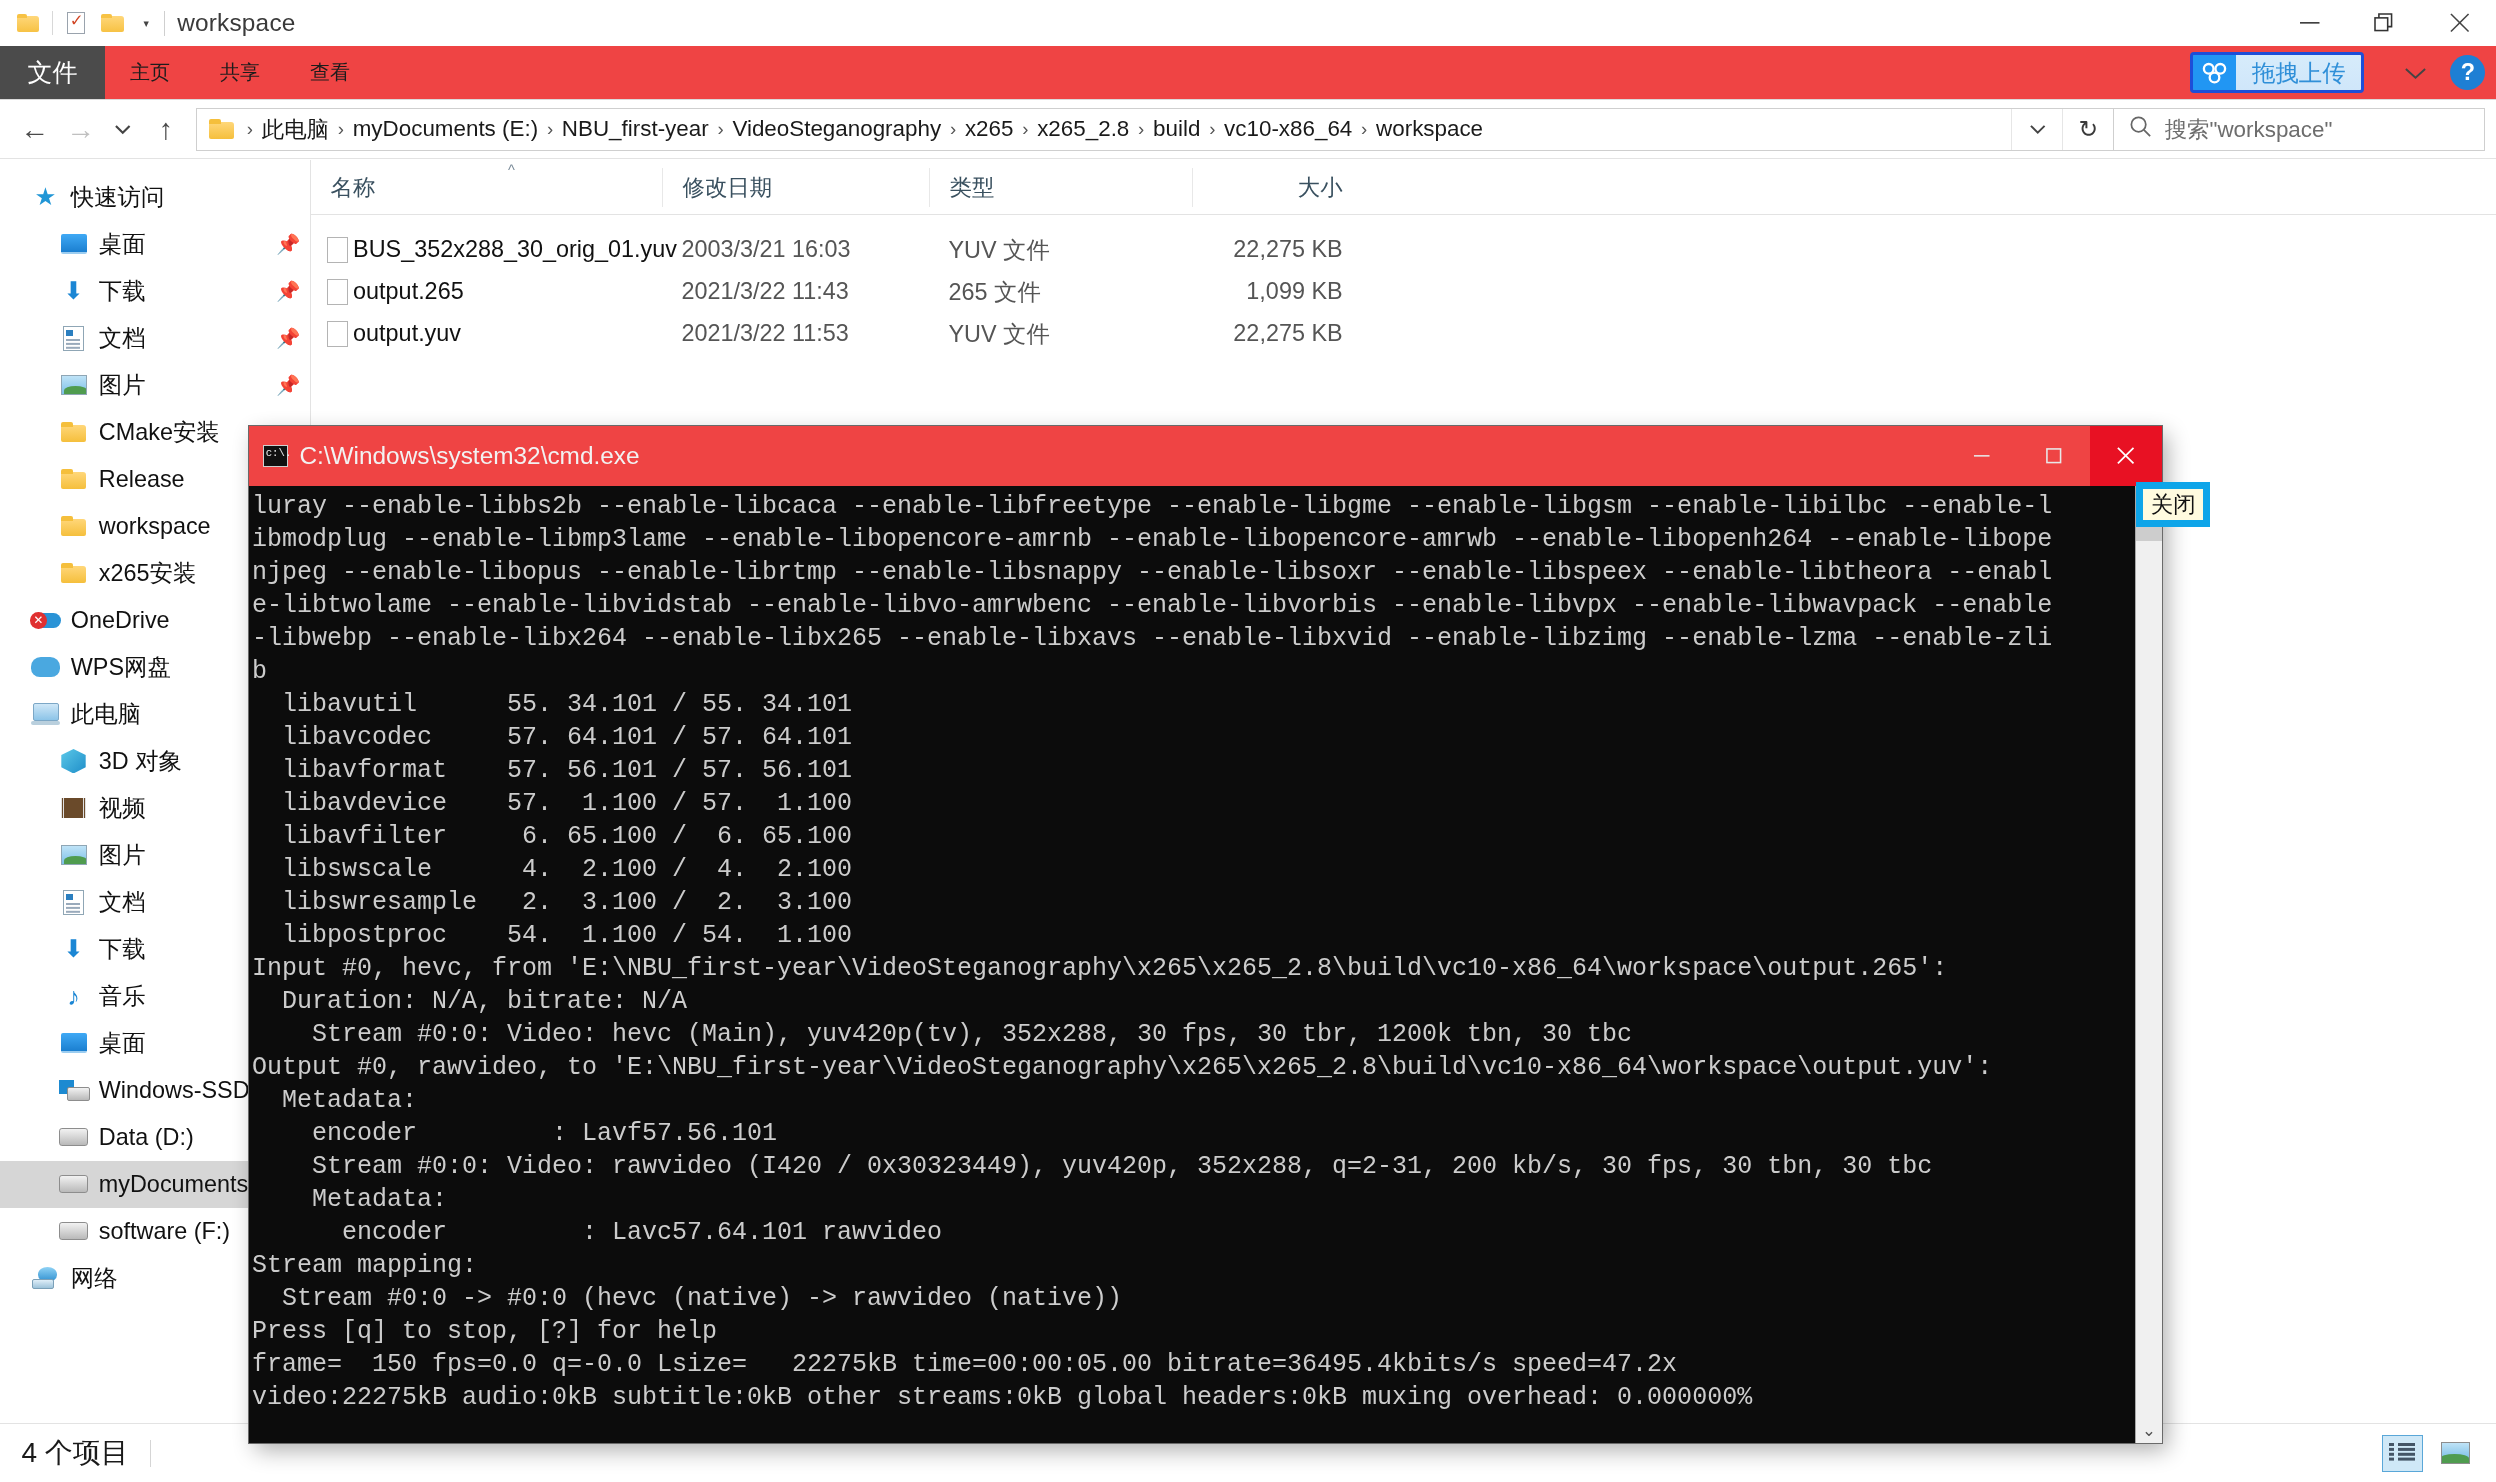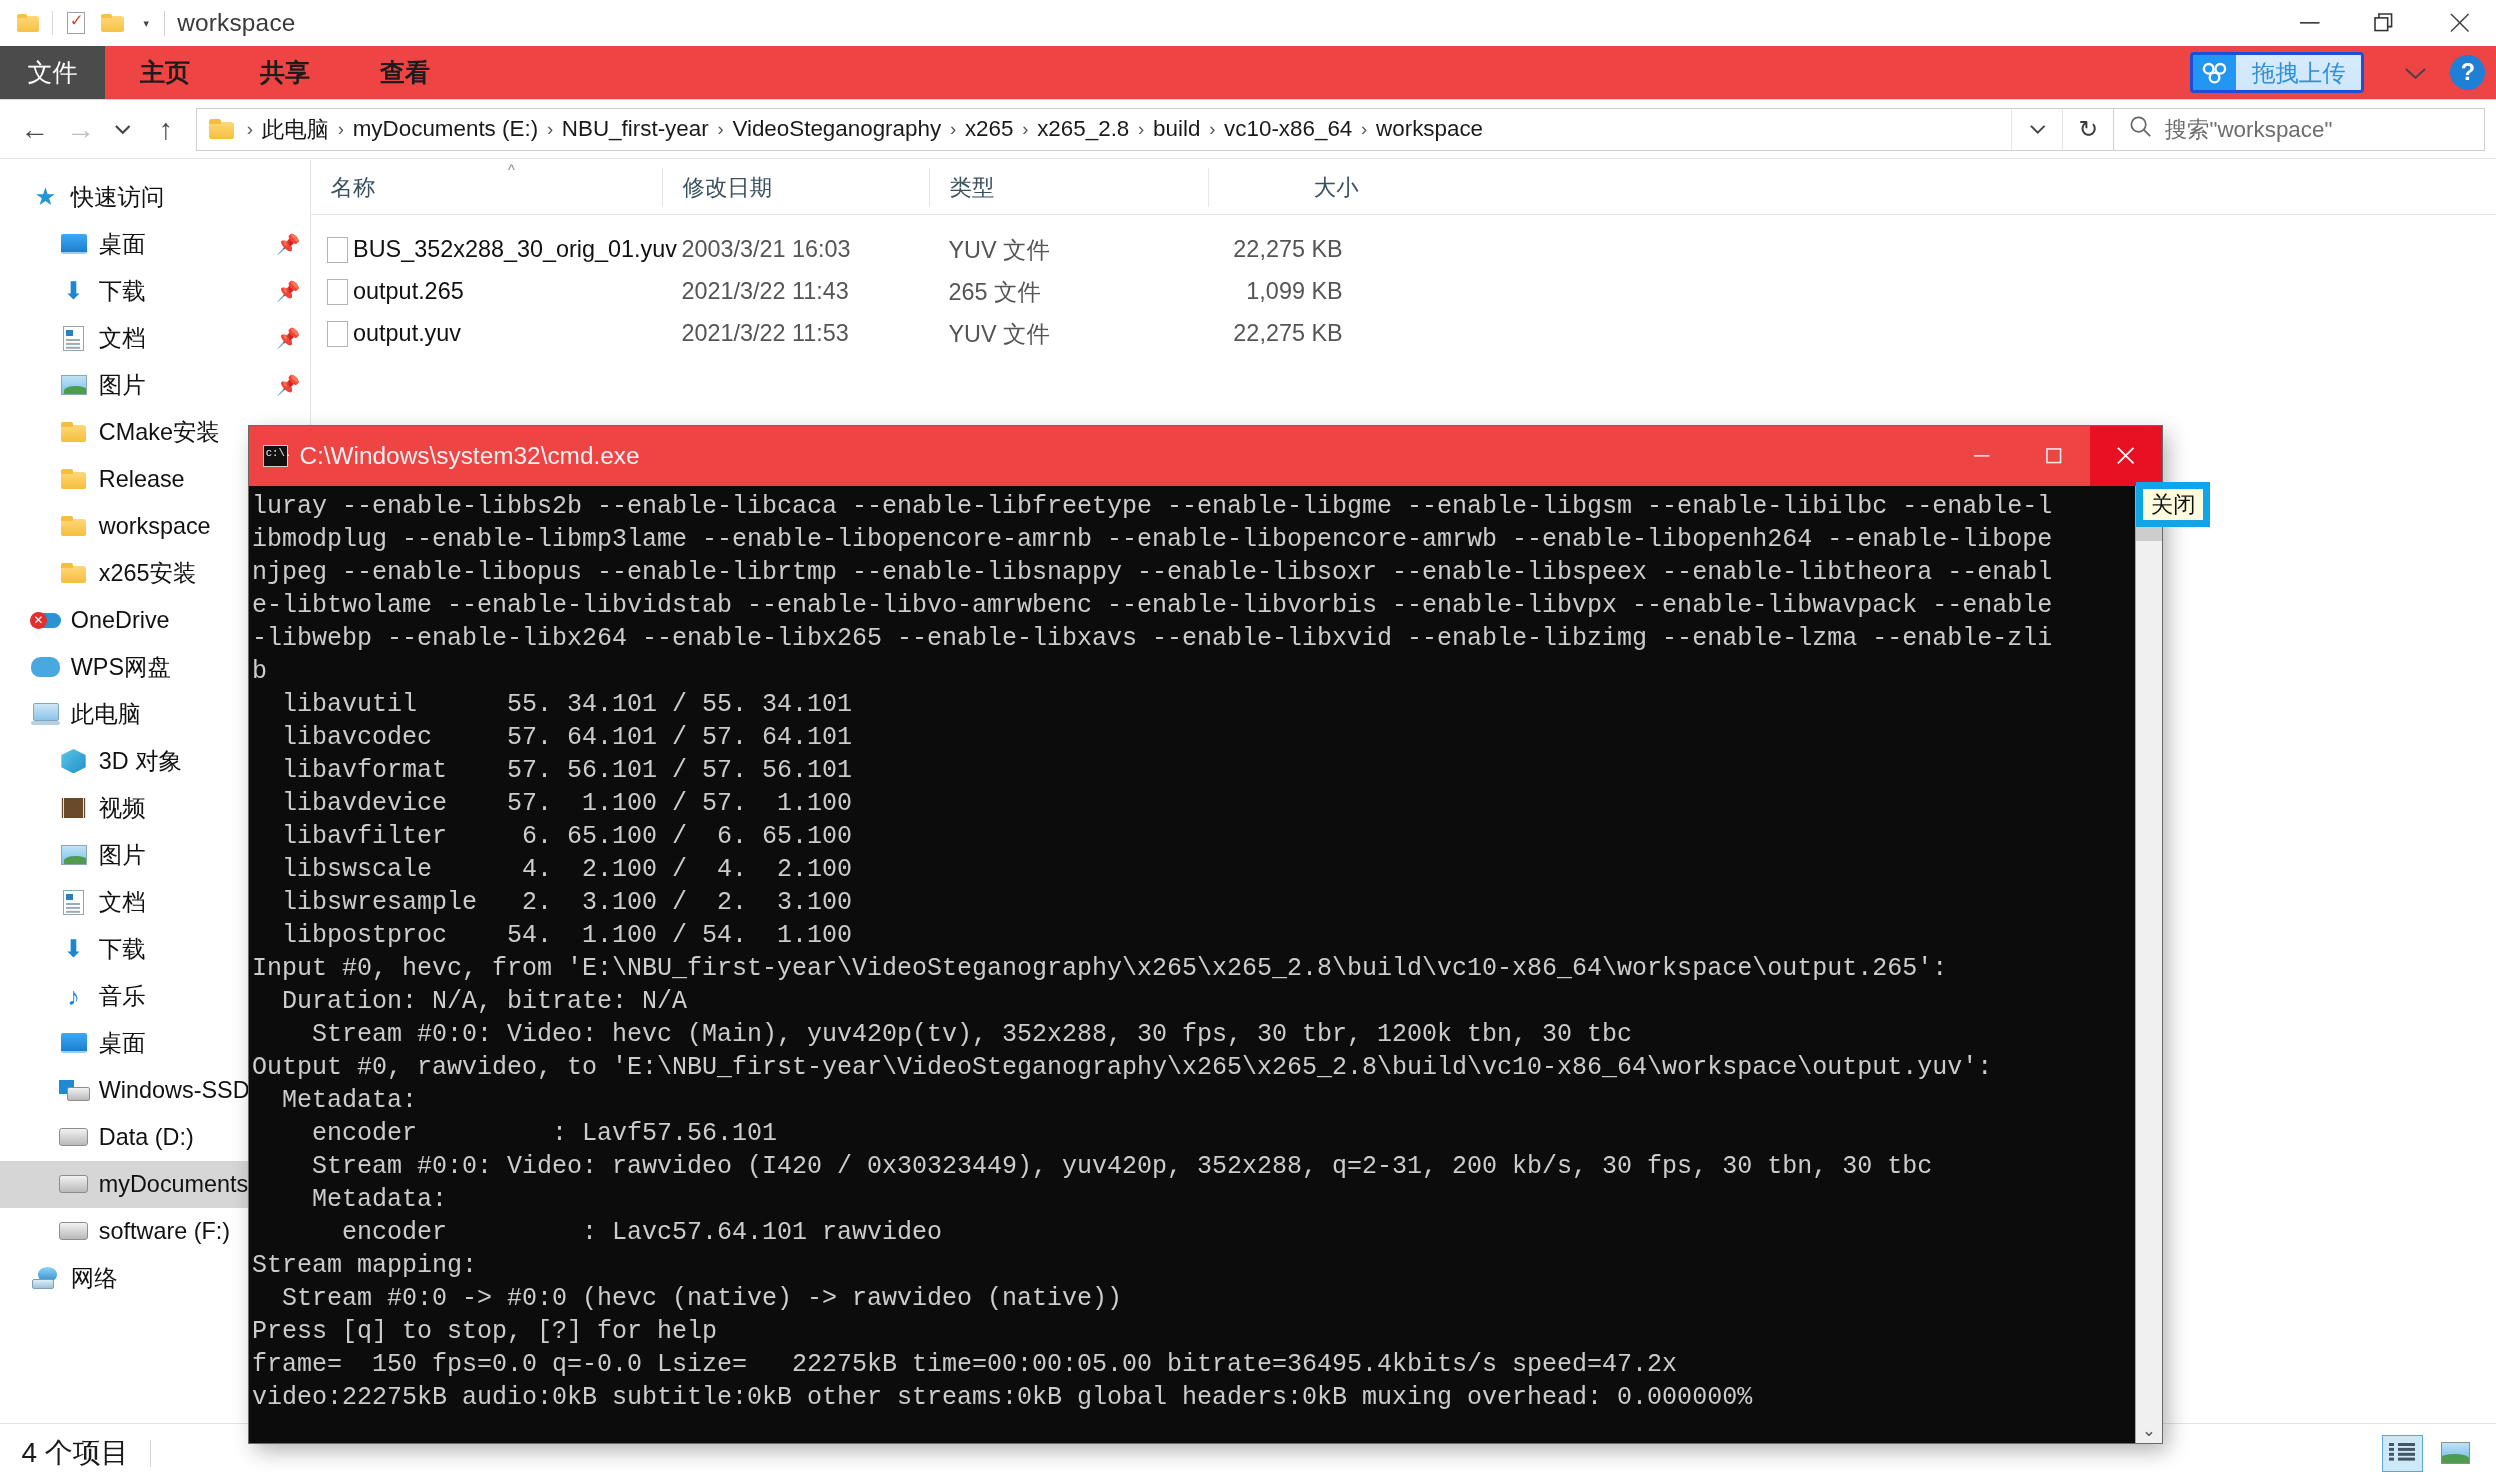--- a/index.html
+++ b/index.html
@@ -30,21 +30,21 @@
   .title-sep{ width:1px;height:25px;background:#cfcfcf;margin:0 11.7px 0 3.9px; }
   .win-title{ font-size:24.4px; color:#3a3a3a; letter-spacing:0.2px; }
 
   .wincontrols{ position:absolute; right:0; top:0; display:flex; }
   .wc{ width:75px;height:46px;display:flex;align-items:center;justify-content:center;color:#2b2b2b; }
   .wc svg{ display:block; }
 
   
   .ribbon{ height:54px; display:flex; align-items:stretch; border-bottom:1px solid #dadada; position:relative; background:#ef4444;}
   .rb-file{ background:#4b4b4b; color:#fff; width:105px; display:flex;align-items:center;justify-content:center; font-size:25px; }
-  .rb-tab{ padding:0 35px; display:flex;align-items:center; font-size:25px; color:#1c1c1c;font-weight:bold; }
+  .rb-tab{ padding:0 25px; display:flex;align-items:center; font-size:20px; color:#1c1c1c; }
   .ribbon-right{ margin-left:auto; display:flex; align-items:center; padding-right:11.7px; gap:3.9px;}
   .upload-btn{ display:flex; align-items:center; height:41px; border:3px solid #1d4ed8; border-radius:3.9px; overflow:hidden; margin-right:21.5px;}
   .upload-ico{ width:43px;height:39px;background:#2196f3;display:flex;align-items:center;justify-content:center; }
   .upload-lbl{ padding:0 15.6px; height:39px; display:flex;align-items:center; background:linear-gradient(#d7ecfb,#cfe6fa); color:#2f8fd8; font-size:23.4px; }
   .ribbon-caret{ width:51px;height:43px;display:flex;align-items:center;justify-content:center;color:#3a3a3a; }
   .help-btn{ width:35px;height:35px;border-radius:50%;background:#1e7fd4;color:#fff;display:flex;align-items:center;justify-content:center;font-size:23.4px;font-weight:bold;margin-left:5.9px;}
 
   
   .addrrow{ height:59px; display:flex; align-items:center; padding:0 11.7px; gap:0; background:#fff; border-bottom:1px solid #e3e3e3;}
   .navbtn{ width:46px;height:46px;display:flex;align-items:center;justify-content:center; }
@@ -103,21 +103,21 @@
 
   
   .listpane{ flex:1; border-left:1px solid #e3e3e3; display:flex; flex-direction:column; min-width:0; }
   .colhdr{ height:55px; display:flex; align-items:center; border-bottom:1px solid #e3e3e3; position:relative;}
   .colhdr .sortmark{ position:absolute; top:2px; left:197px; font-size:14.6px; color:#7a8b99; }
   .col{ font-size:22.4px; color:#39505f; padding-left:19.5px; height:39px; display:flex;align-items:center; }
   .col + .col{ border-left:1px solid #e8e8e8; }
   .c-name{ width:351px; }
   .c-date{ width:267px; }
   .c-type{ width:263px; }
-  .c-size{ width:174px; justify-content:flex-end; padding-right:23.4px; padding-left:0;margin-left:16px;}
+  .c-size{ width:174px; justify-content:flex-end; padding-right:23.4px; padding-left:0;}
   .row{ height:42px; display:flex; align-items:center; }
   .r-name{ width:351px; display:flex; align-items:center; gap:5px; padding-left:15.6px; font-size:23.4px; color:#111; }
   .r-date{ width:267px; padding-left:19.5px; font-size:23.4px; color:#555; }
   .r-type{ width:263px; padding-left:19.5px; font-size:23.4px; color:#555; }
   .r-size{ width:174px; text-align:right; padding-right:23.4px; font-size:23.4px; color:#555; }
   .fileico{ width:21.5px;height:26px;background:#fff;border:1.6px solid #b4b4b4;position:relative;flex:none;}
   .fileico.txt:after{content:"";position:absolute;left:2.9px;top:3.9px;width:13.7px;height:2px;background:#9a9a9a;box-shadow:0 3.9px 0 #9a9a9a,0 7.8px 0 #9a9a9a,0 11.7px 0 #9a9a9a,0 15.6px 0 #9a9a9a;}
 
   
   .statusbar{ position:absolute;left:0;right:0;bottom:0;height:59px;border-top:1px solid #e3e3e3;display:flex;align-items:center;padding:0 21.5px;background:#fff;}

